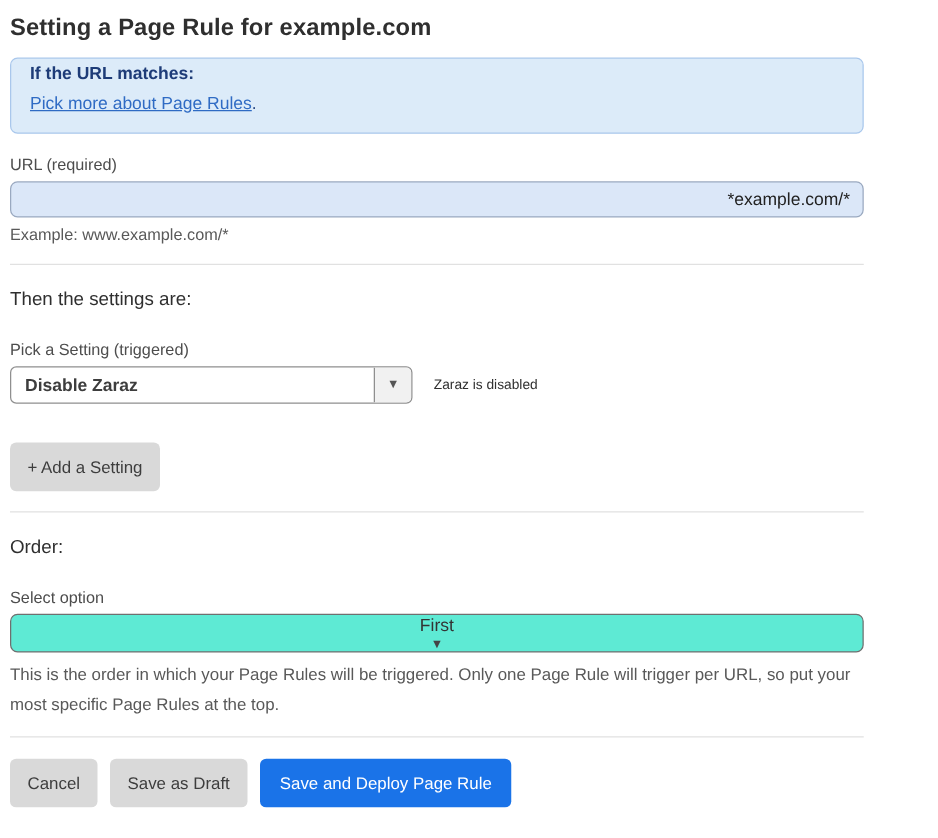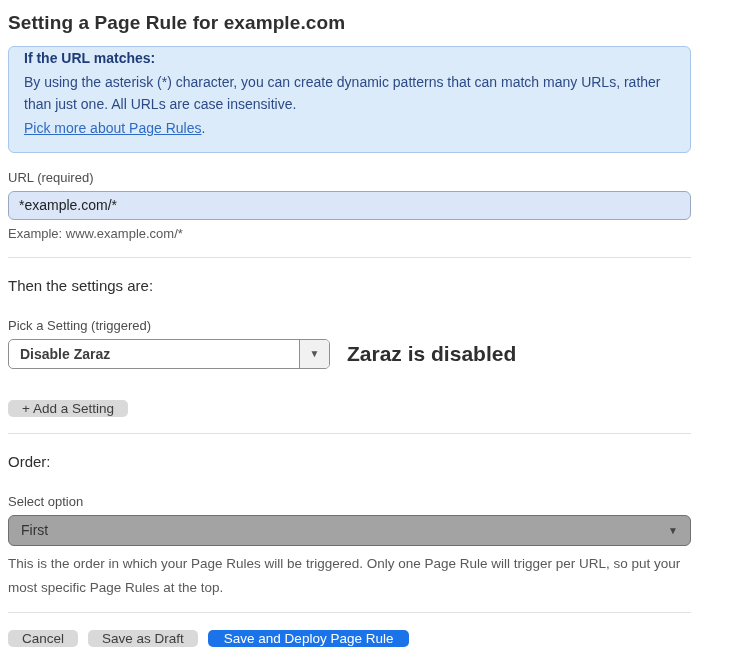--- a/index.html
+++ b/index.html
@@ -52,20 +52,21 @@
     width: 100%;
     height: 29px;
     background: #dbe7f8;
     border: 1px solid #9aa9c0;
     border-radius: 6px;
     padding: 0 10px;
     font-size: 14px;
     color: #222;
     font-family: "Liberation Sans", "DejaVu Sans", sans-serif;
     outline: none;
+    text-align: right;
   }
 
   .example-text {
     font-size: 13px;
     color: #595959;
     margin-top: 6px;
   }
 
   .divider {
     border: none;
@@ -111,61 +112,61 @@
     width: 30px;
     border-left: 1px solid #8f8f8f;
     background: #f1f1f1;
     display: flex;
     align-items: center;
     justify-content: center;
     color: #555;
     font-size: 10px;
   }
   .status-text {
-    font-size: 21px;
+    font-size: 11px;
     color: #2f2f2f;
     margin-left: 17px;
-    font-weight: bold;
   }
 
   .btn {
     display: inline-block;
     border: none;
     border-radius: 5px;
     padding: 0 14px;
-    height: 17px;
+    height: 39px;
     font-size: 13.5px;
     font-family: "Liberation Sans", "DejaVu Sans", sans-serif;
     cursor: pointer;
   }
   .btn-gray {
     background: #d9d9d9;
     color: #3d3d3d;
   }
   .btn-primary {
     background: #1a73e8;
     color: #ffffff;
     padding: 0 16px;
   }
   .add-setting-btn { margin-top: 31px; }
 
   .order-select {
     width: 100%;
     height: 31px;
     margin-top: 2px;
-    background: #a3a3a3;
+    background: #5eead4;
     border: 1px solid #6f6f6f;
     border-radius: 6px;
     display: flex;
     align-items: center;
     justify-content: space-between;
     padding: 0 12px;
     font-size: 14px;
     color: #333;
     cursor: pointer;
+    flex-direction: column;
   }
   .order-caret {
     color: #444;
     font-size: 10px;
   }
 
   .help-text {
     font-size: 13.5px;
     color: #595959;
     line-height: 1.8;
@@ -183,21 +184,20 @@
 </style>
 </head>
 <body>
 
 <div class="content">
 
   <h1 class="page-title">Setting a Page Rule for example.com</h1>
 
   <div class="info-box">
     <div class="info-heading">If the URL matches:</div>
-    <div class="info-body">By using the asterisk (*) character, you can create dynamic patterns that can match many URLs, rather than just one. All URLs are case insensitive.</div>
     <div class="info-link-line"><a class="info-link">Pick more about Page Rules</a><span>.</span></div>
   </div>
 
   <div class="field-label">URL (required)</div>
   <input class="url-input" type="text" value="*example.com/*" style="">
   <div class="example-text">Example: www.example.com/*</div>
 
   <hr class="divider">
 
   <div class="section-heading">Then the settings are:</div>

